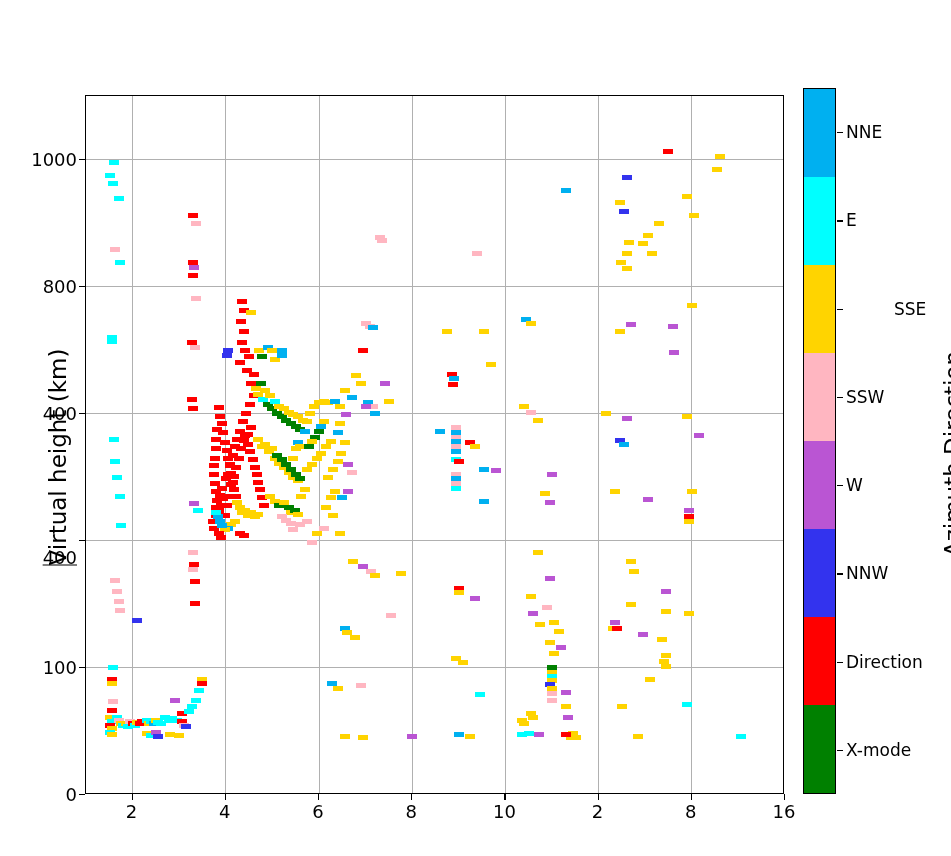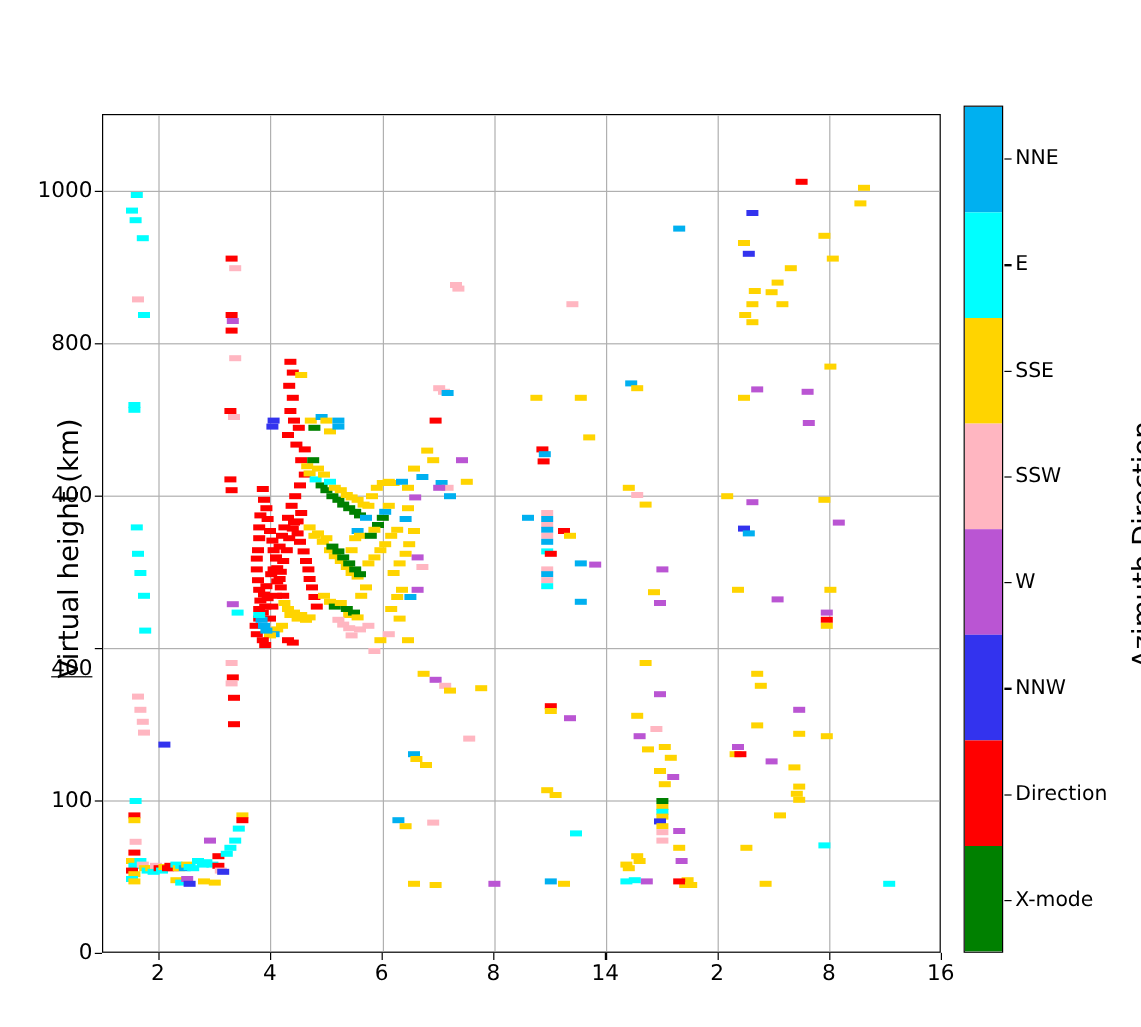--- a/index.html
+++ b/index.html
@@ -628,21 +628,21 @@
   <div id="axis-ticks">
       <div class="tick-x" style="left: 131.6px;"></div>
       <div class="ticklabel-x" style="left: 131.6px;">2</div>
       <div class="tick-x" style="left: 224.8px;"></div>
       <div class="ticklabel-x" style="left: 224.8px;">4</div>
       <div class="tick-x" style="left: 318px;"></div>
       <div class="ticklabel-x" style="left: 318px;">6</div>
       <div class="tick-x" style="left: 411.2px;"></div>
       <div class="ticklabel-x" style="left: 411.2px;">8</div>
       <div class="tick-x" style="left: 504.4px;"></div>
-      <div class="ticklabel-x" style="left: 504.4px;">14</div>
+      <div class="ticklabel-x" style="left: 504.4px;">10</div>
       <div class="tick-x" style="left: 597.6px;"></div>
       <div class="ticklabel-x" style="left: 597.6px;">2</div>
       <div class="tick-x" style="left: 690.8px;"></div>
       <div class="ticklabel-x" style="left: 690.8px;">8</div>
       <div class="tick-x" style="left: 784px;"></div>
       <div class="ticklabel-x" style="left: 784px;">16</div>
       <div class="tick-y" style="top: 794px;"></div>
       <div class="ticklabel-y" style="top: 794px;">0</div>
       <div class="tick-y" style="top: 666.909px;"></div>
       <div class="ticklabel-y" style="top: 666.909px;">100</div>
@@ -667,21 +667,21 @@
       <div class="cbar-seg" style="height: 12.5%; background: rgb(51, 51, 238);"></div>
       <div class="cbar-seg" style="height: 12.5%; background: rgb(255, 0, 0);"></div>
       <div class="cbar-seg" style="height: 12.5%; background: rgb(0, 128, 0);"></div>
     </div>
   <div id="cbar-annot">
       <div class="cbar-tick" style="top: 132.125px;"></div>
       <div class="cbar-label" style="top: 132.125px;">NNE</div>
       <div class="cbar-tick" style="top: 220.375px;"></div>
       <div class="cbar-label" style="top: 220.375px;">E</div>
       <div class="cbar-tick" style="top: 308.625px;"></div>
-      <div class="cbar-label" style="top: 308.625px;">SSE</div>
+      <div class="cbar-label" style="top: 308.625px; margin-left: 48px;">SSE</div>
       <div class="cbar-tick" style="top: 396.875px;"></div>
       <div class="cbar-label" style="top: 396.875px;">SSW</div>
       <div class="cbar-tick" style="top: 485.125px;"></div>
       <div class="cbar-label" style="top: 485.125px;">W</div>
       <div class="cbar-tick" style="top: 573.375px;"></div>
       <div class="cbar-label" style="top: 573.375px;">NNW</div>
       <div class="cbar-tick" style="top: 661.625px;"></div>
       <div class="cbar-label" style="top: 661.625px;">Direction</div>
       <div class="cbar-tick" style="top: 749.875px;"></div>
       <div class="cbar-label" style="top: 749.875px;">X-mode</div>

